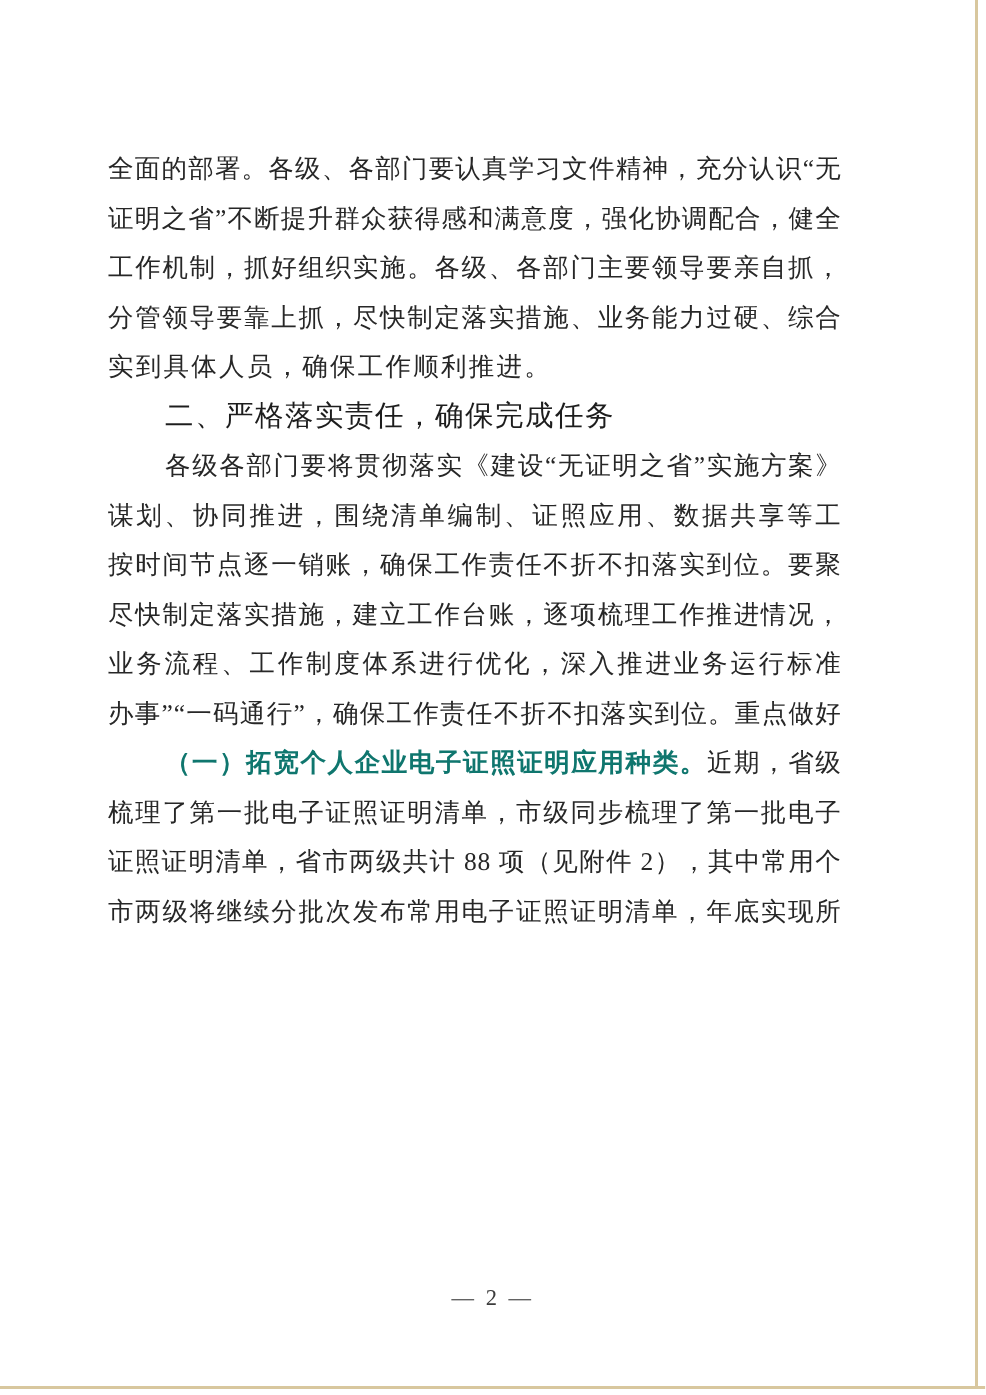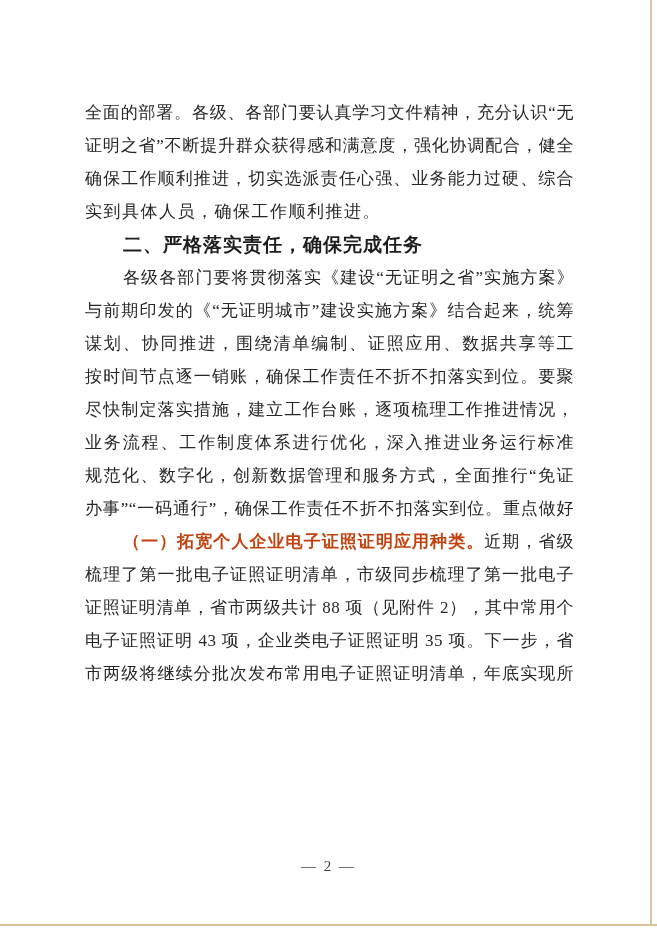--- a/index.html
+++ b/index.html
@@ -7,21 +7,21 @@
     position: relative;
     width: 657px;
     height: 930px;
     background: #ffffff;
     overflow: hidden;
     font-family: "Liberation Serif", "DejaVu Serif", serif;
     color: #272727;
   }
   .text-block {
     position: absolute;
-    left: 85px;
+    left: 72px;
     top: 96px;
     width: 489px;
   }
   .line {
     height: 33px;
     line-height: 33px;
     font-size: 17px;
     overflow: hidden;
     text-align: justify;
     text-align-last: justify;
@@ -32,26 +32,26 @@
     text-align-last: left;
     letter-spacing: 1.5px;
   }
   .line.indent { padding-left: 38px; width: 451px; }
   .line.heading {
     padding-left: 38px;
     width: 451px;
     text-align: left;
     text-align-last: left;
     font-family: "Liberation Sans", "DejaVu Sans", sans-serif;
-    font-weight: 700;
+    font-weight: 400;
     font-size: 19px;
     color: #1d1d1d;
     letter-spacing: 1px;
   }
-  .em-run { font-weight: 700; color: #c2410c; }
+  .em-run { font-weight: 700; color: #0f766e; }
   .page-number {
     position: absolute;
     left: 0;
     top: 858px;
     width: 657px;
     text-align: center;
     font-size: 15px;
     color: #3c3c3c;
     letter-spacing: 2px;
   }
@@ -73,37 +73,35 @@
   }
 </style>
 </head>
 <body>
 
 <div class="page">
 
   <div class="text-block">
     <div class="line">全面的部署。各级、各部门要认真学习文件精神，充分认识“无</div>
     <div class="line">证明之省”不断提升群众获得感和满意度，强化协调配合，健全</div>
-    <div class="line">确保工作顺利推进，切实选派责任心强、业务能力过硬、综合</div>
+    <div class="line">工作机制，抓好组织实施。各级、各部门主要领导要亲自抓，</div>
+    <div class="line">分管领导要靠上抓，尽快制定落实措施、业务能力过硬、综合</div>
     <div class="line end">实到具体人员，确保工作顺利推进。</div>
     <div class="line heading">二、严格落实责任，确保完成任务</div>
     <div class="line indent">各级各部门要将贯彻落实《建设“无证明之省”实施方案》</div>
-    <div class="line">与前期印发的《“无证明城市”建设实施方案》结合起来，统筹</div>
     <div class="line">谋划、协同推进，围绕清单编制、证照应用、数据共享等工作，</div>
     <div class="line">按时间节点逐一销账，确保工作责任不折不扣落实到位。要聚</div>
     <div class="line">尽快制定落实措施，建立工作台账，逐项梳理工作推进情况，</div>
     <div class="line">业务流程、工作制度体系进行优化，深入推进业务运行标准化、</div>
-    <div class="line">规范化、数字化，创新数据管理和服务方式，全面推行“免证</div>
     <div class="line">办事”“一码通行”，确保工作责任不折不扣落实到位。重点做好</div>
     <div class="line indent">
       <span class="em-run">（一）拓宽个人企业电子证照证明应用种类。</span><span>近期，省级</span>
     </div>
     <div class="line">梳理了第一批电子证照证明清单，市级同步梳理了第一批电子</div>
     <div class="line">证照证明清单，省市两级共计 88 项（见附件 2），其中常用个人</div>
-    <div class="line">电子证照证明 43 项，企业类电子证照证明 35 项。下一步，省</div>
     <div class="line">市两级将继续分批次发布常用电子证照证明清单，年底实现所</div>
   </div>
 
   <div class="page-number">— 2 —</div>
 
   <div class="edge-right"></div>
   <div class="edge-bottom"></div>
 
 </div>
 

